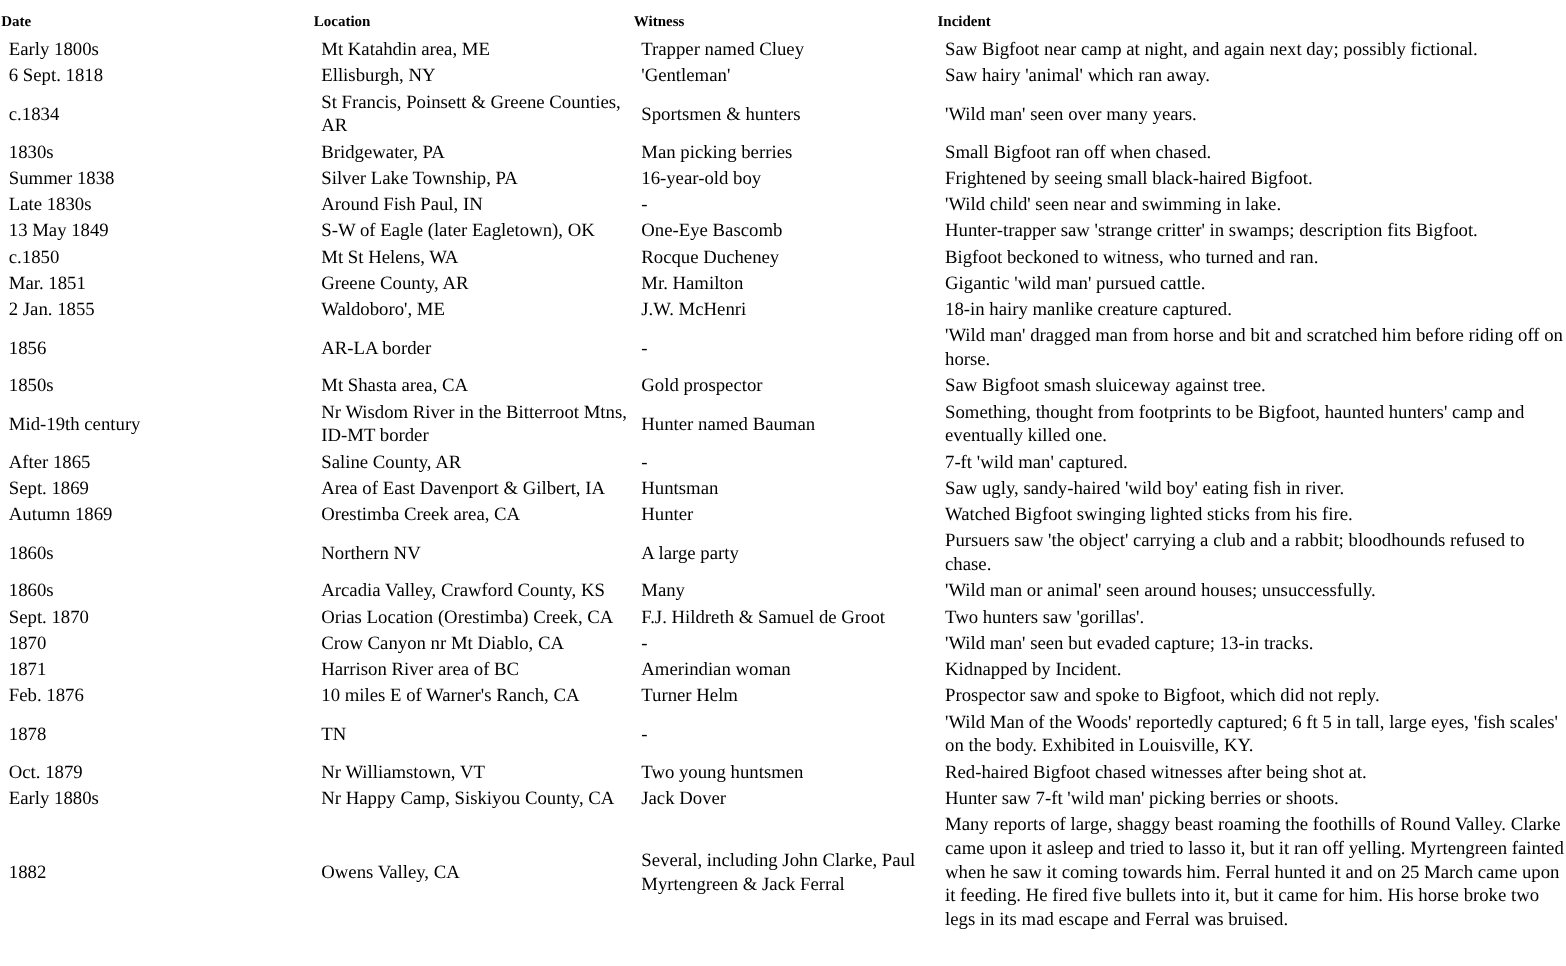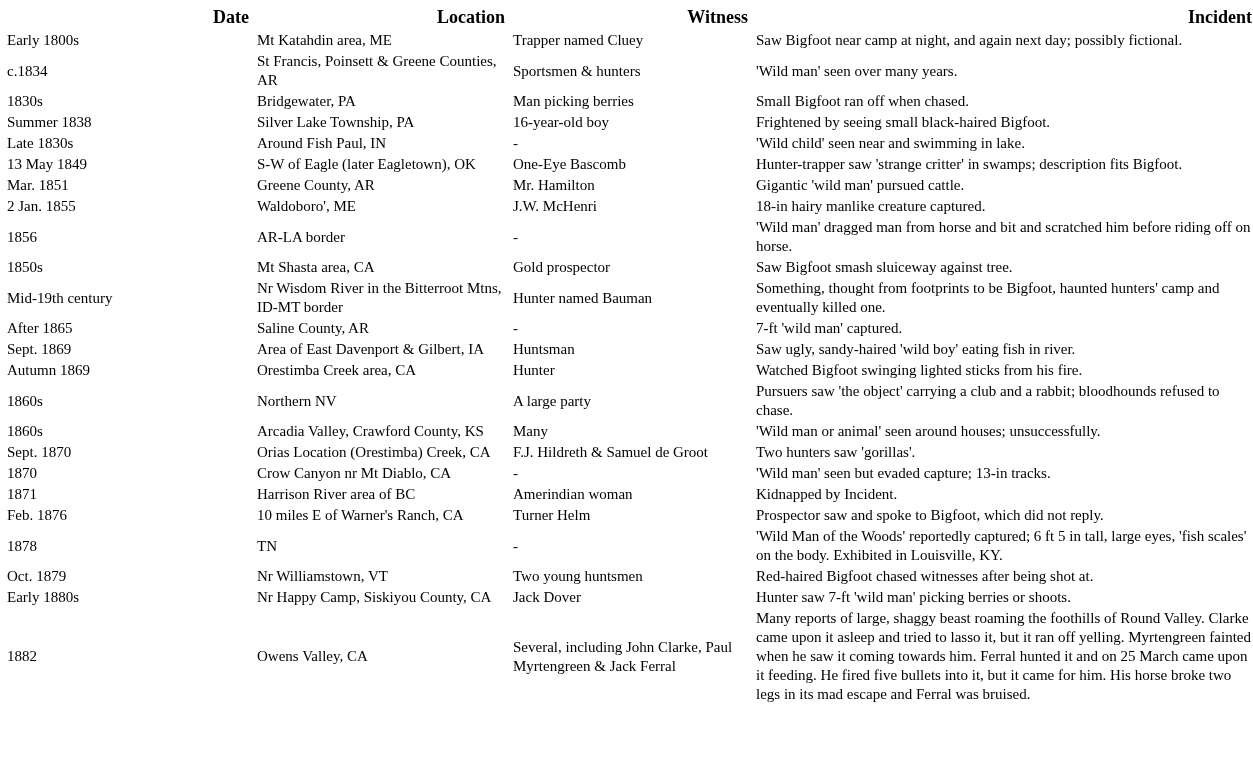--- a/index.html
+++ b/index.html
@@ -17,24 +17,24 @@
   table.sightings {
     width: 1253px;
     table-layout: fixed;
     border-collapse: separate;
     border-spacing: 0 2px;
     font-size: 15px;
     line-height: 19px;
   }
   th {
     font-weight: bold;
-    text-align: right;
+    text-align: left;
     vertical-align: middle;
     padding: 6px 1px 2px 1px;
-    font-size: 18px;
+    font-size: 12px;
   }
   td {
     vertical-align: middle;
     padding: 0 1px 0 7px;
     word-wrap: break-word;
   }
 </style>
 </head>
 <body>
 
@@ -55,20 +55,26 @@
   </thead>
   <tbody>
 
       <tr>
         <td>Early 1800s</td>
         <td>Mt Katahdin area, ME</td>
         <td>Trapper named Cluey</td>
         <td>Saw Bigfoot near camp at night, and again next day; possibly fictional.</td>
       </tr>
 
+      <tr>
+        <td>6 Sept. 1818</td>
+        <td>Ellisburgh, NY</td>
+        <td>'Gentleman'</td>
+        <td>Saw hairy 'animal' which ran away.</td>
+      </tr>
 
       <tr>
         <td>c.1834</td>
         <td>St Francis, Poinsett &amp; Greene Counties, AR</td>
         <td>Sportsmen &amp; hunters</td>
         <td>'Wild man' seen over many years.</td>
       </tr>
 
       <tr>
         <td>1830s</td>
@@ -91,20 +97,26 @@
         <td>'Wild child' seen near and swimming in lake.</td>
       </tr>
 
       <tr>
         <td>13 May 1849</td>
         <td>S-W of Eagle (later Eagletown), OK</td>
         <td>One-Eye Bascomb</td>
         <td>Hunter-trapper saw 'strange critter' in swamps; description fits Bigfoot.</td>
       </tr>
 
+      <tr>
+        <td>c.1850</td>
+        <td>Mt St Helens, WA</td>
+        <td>Rocque Ducheney</td>
+        <td>Bigfoot beckoned to witness, who turned and ran.</td>
+      </tr>
 
       <tr>
         <td>Mar. 1851</td>
         <td>Greene County, AR</td>
         <td>Mr. Hamilton</td>
         <td>Gigantic 'wild man' pursued cattle.</td>
       </tr>
 
       <tr>
         <td>2 Jan. 1855</td>

